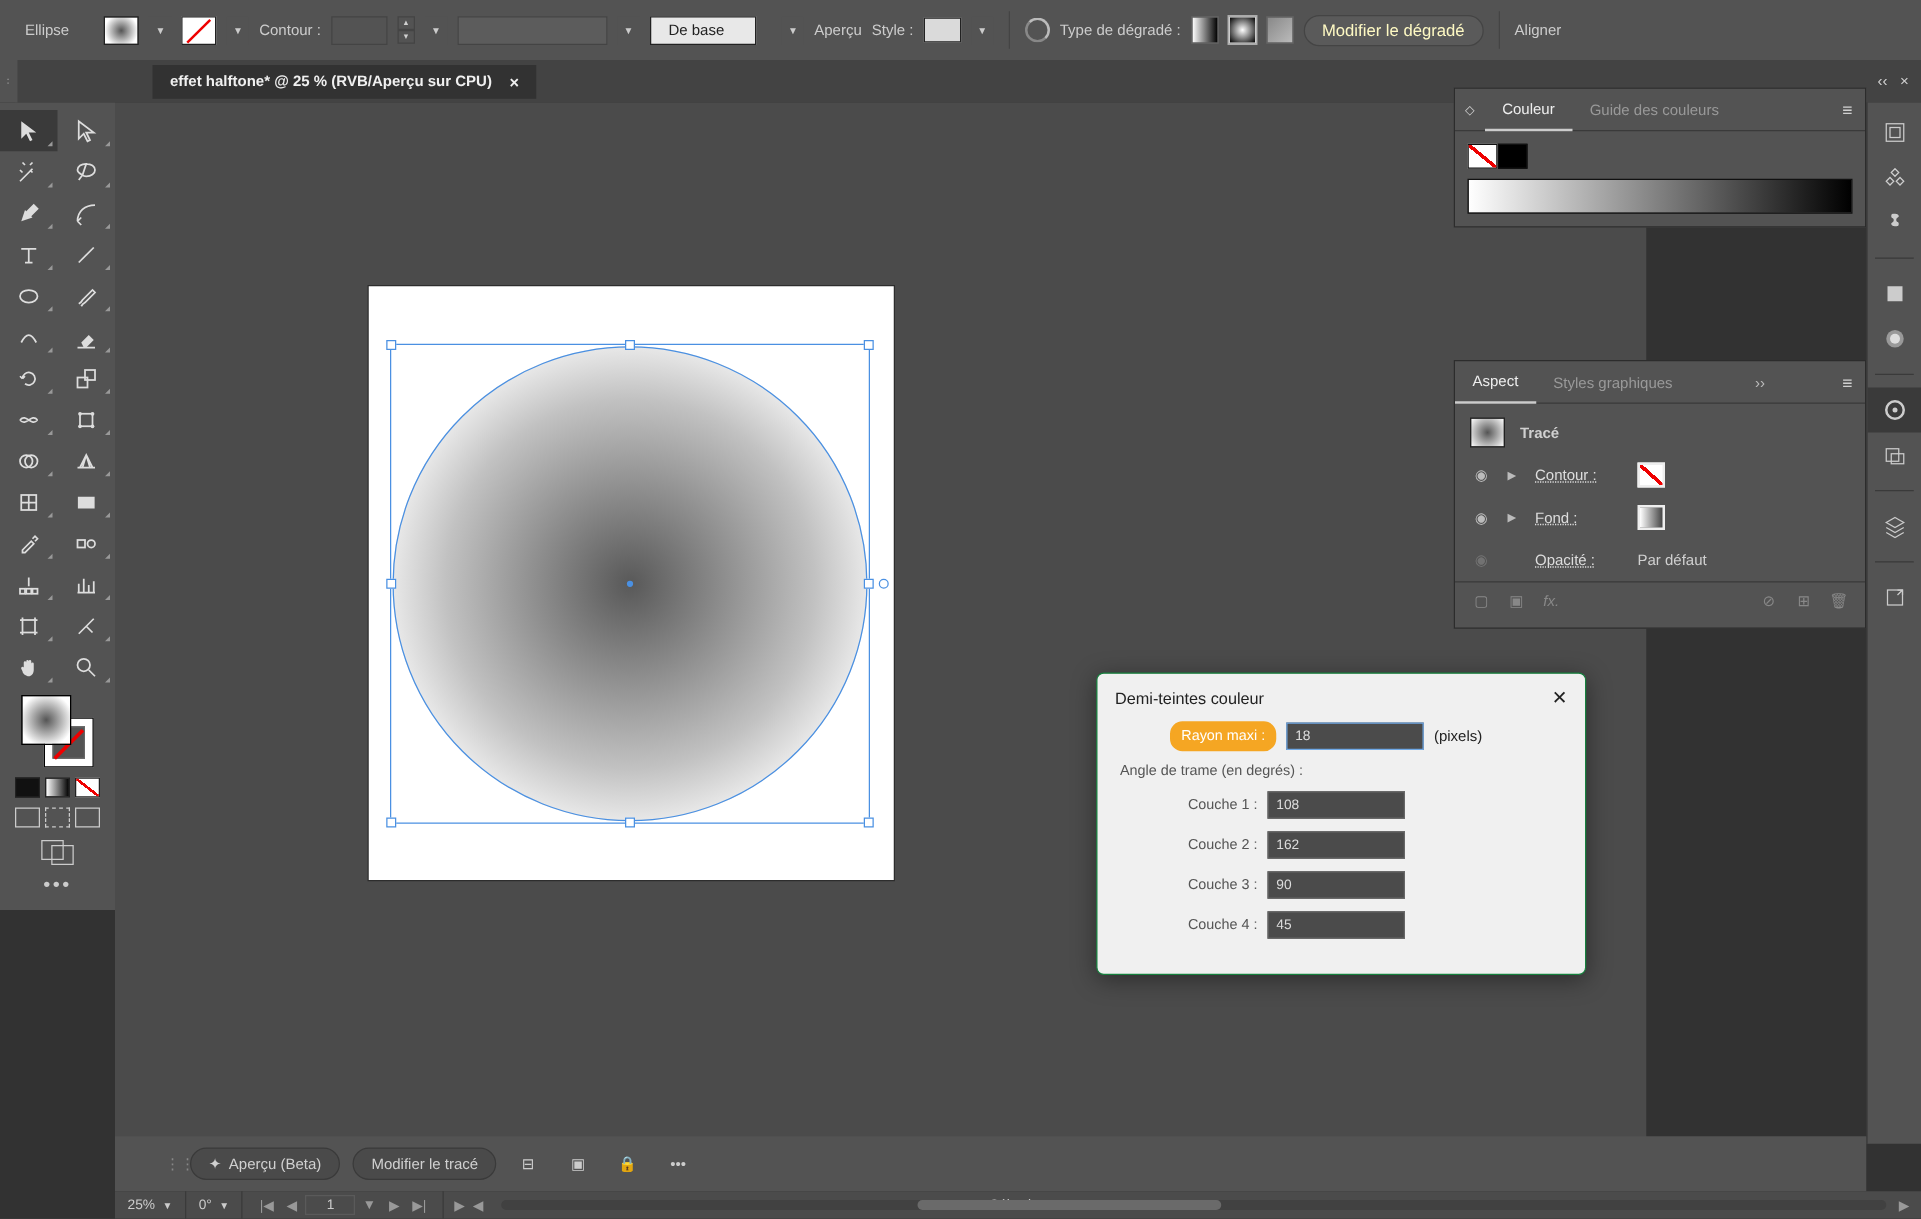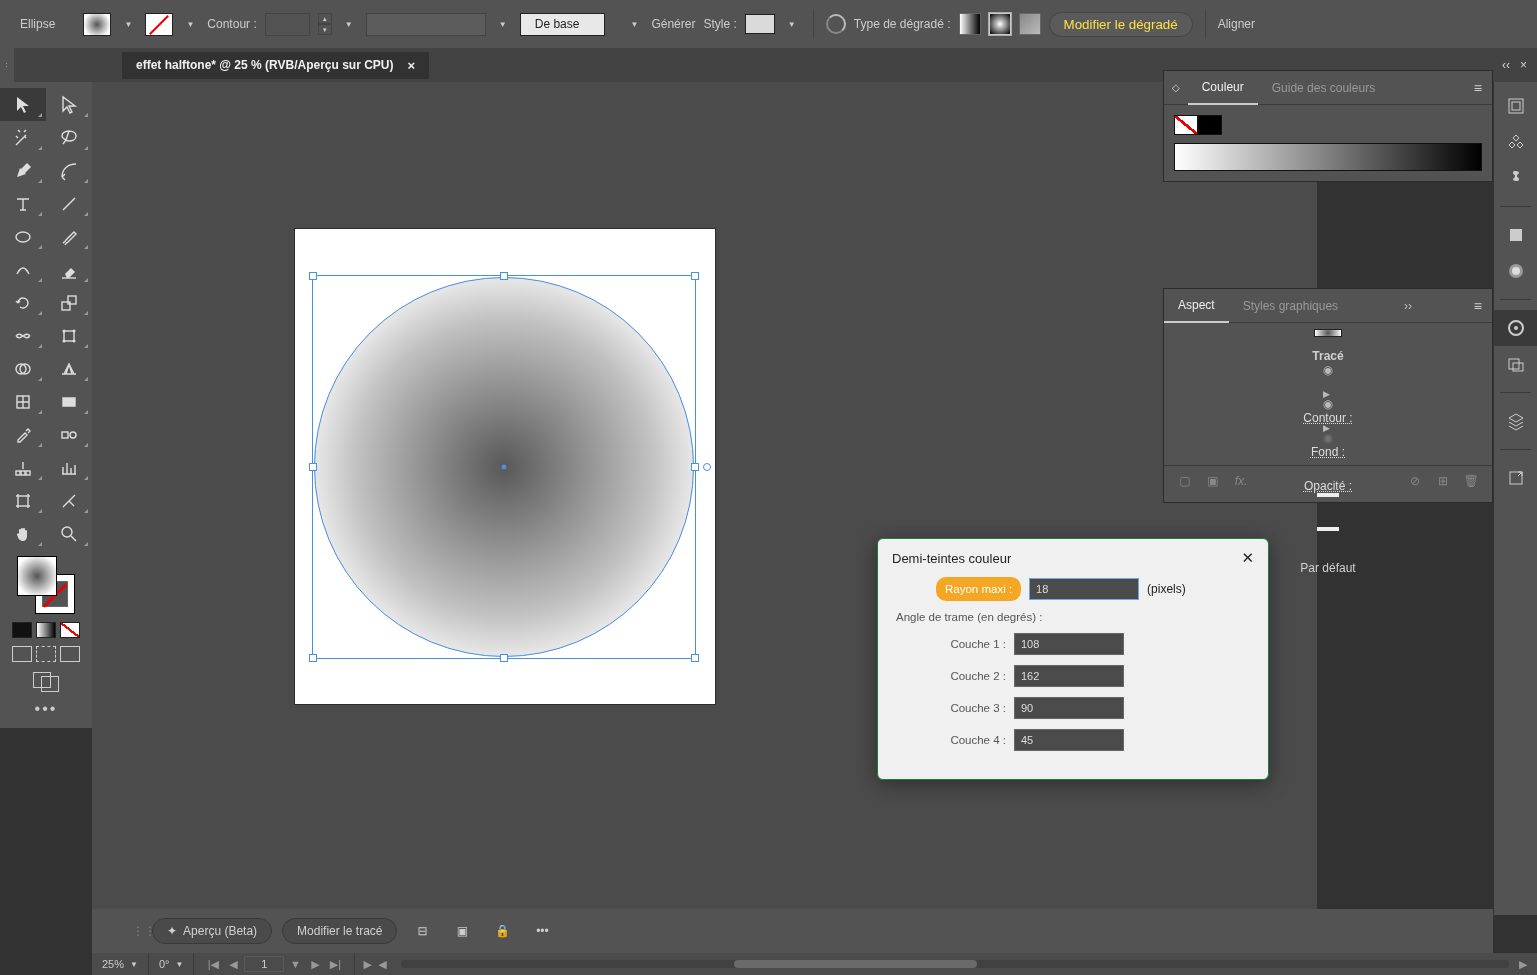--- a/index.html
+++ b/index.html
@@ -18,21 +18,21 @@
 .spin { width: 14px; display: flex; flex-direction: column; }
 .spin div { height: 11px; border: 1px solid #444; font-size: 7px; text-align: center; line-height: 9px; cursor: pointer; }
 .stroke-preview { width: 85px; height: 23px; background: #e8e8e8; border: 1px solid #222; }
 .opac-box { width: 30px; height: 20px; background: #dadada; border: 1px solid #222; }
 .top-sep { width: 1px; height: 30px; background: #444; margin: 0 4px; }
 .ring-icon { width: 20px; height: 20px; border: 2px solid #888; border-radius: 50%; border-top-color: #bbb; border-right-color: #bbb; }
 .grad-type-btn { width: 22px; height: 22px; border: 1px solid #666; cursor: pointer; }
 .grad-type-btn.linear { background: linear-gradient(90deg, #fff, #000); }
 .grad-type-btn.radial { background: radial-gradient(circle, #fff, #000); border-color: #ccc; box-shadow: 0 0 0 1px #aaa; }
 .grad-type-btn.free { background: linear-gradient(135deg, #888, #bbb); }
-.btn-dark { background: #5a5a5a; border: 1px solid #444; border-radius: 13px; padding: 4px 14px; color: #fde047; cursor: pointer; }
+.btn-dark { background: #5a5a5a; border: 1px solid #444; border-radius: 13px; padding: 4px 14px; color: #fef9c3; cursor: pointer; }
 
 
 .doc-tabs { height: 34px; background: #434343; display: flex; align-items: center; padding-left: 110px; margin-left: 12px; }
 .doc-tab { background: #323232; padding: 6px 14px; display: flex; gap: 14px; align-items: center; font-weight: 600; color: #f0f0f0; }
 .doc-tab .close { font-size: 13px; cursor: pointer; }
 .docbar-right { margin-left: auto; padding-right: 10px; display: flex; gap: 10px; }
 
 
 .left-handle { position: absolute; left: 0; top: 48px; width: 14px; height: 34px; display: flex; align-items: center; justify-content: center; background: #535353; }
 .left-handle span { writing-mode: vertical-rl; font-size: 9px; color: #999; }
@@ -99,21 +99,21 @@
 .couleur-body { padding: 10px; }
 .couleur-swatches { display: flex; gap: 0; margin-bottom: 8px; }
 .cs { width: 24px; height: 20px; border: 1px solid #111; }
 .cs.none { background: #fff; position: relative; }
 .cs.none::after { content: ""; position: absolute; inset: 0; background: linear-gradient(to top right, transparent 45%, #e00 45%, #e00 55%, transparent 55%); }
 .cs.black { background: #000; }
 .gradient-strip { height: 28px; background: linear-gradient(90deg, #fff, #000); border: 1px solid #111; }
 
 
 .aspect-body { padding: 6px 0; }
-.aspect-row { display: flex; align-items: center; height: 34px; padding: 0 12px; gap: 12px; flex-direction: column; }
+.aspect-row { display: flex; align-items: center; height: 34px; padding: 0 12px; gap: 12px; }
 .aspect-row .eye { width: 18px; text-align: center; color: #bbb; cursor: pointer; }
 .aspect-row .chev { width: 10px; font-size: 9px; color: #bbb; cursor: pointer; }
 .aspect-row .lbl { flex: 0 0 70px; color: #ddd; text-decoration: underline dotted; }
 .aspect-thumb { width: 28px; height: 24px; background: radial-gradient(circle, #555, #fff); border: 1px solid #222; }
 .aspect-sw { width: 22px; height: 20px; border: 2px solid #eee; position: relative; }
 .aspect-sw.none { background: #fff; }
 .aspect-sw.none::after { content: ""; position: absolute; inset: 0; background: linear-gradient(to top right, transparent 44%, #e00 44%, #e00 56%, transparent 56%); }
 .aspect-sw.grad { background: linear-gradient(90deg, #fff, #444); }
 .aspect-footer { display: flex; gap: 10px; padding: 6px 12px; border-top: 1px solid #3a3a3a; align-items: center; }
 .aspect-footer .spacer { flex: 1; }
@@ -165,21 +165,21 @@
   <div class="spin">
       <div>▴</div>
       <div>▾</div>
     </div>
   <div class="caret-btn">▼</div>
   <div style="width:120px;height:23px;background:#5c5c5c;border:1px solid #444"></div>
   <div class="caret-btn">▼</div>
   <div class="stroke-preview"></div>
   <span class="label" style="color:#222;margin-left:-78px;position:relative;z-index:1">De base</span>
   <div class="caret-btn" style="margin-left:38px">▼</div>
-  <span class="label">Générer</span>
+  <span class="label">Aperçu</span>
   <span class="label">Style :</span>
   <div class="opac-box"></div>
   <div class="caret-btn">▼</div>
   <div class="top-sep"></div>
   <div class="ring-icon"></div>
   <span class="label">Type de dégradé :</span>
   <div class="grad-type-btn linear"></div>
   <div class="grad-type-btn radial"></div>
   <div class="grad-type-btn free"></div>
   <button class="btn-dark">Modifier le dégradé</button>

